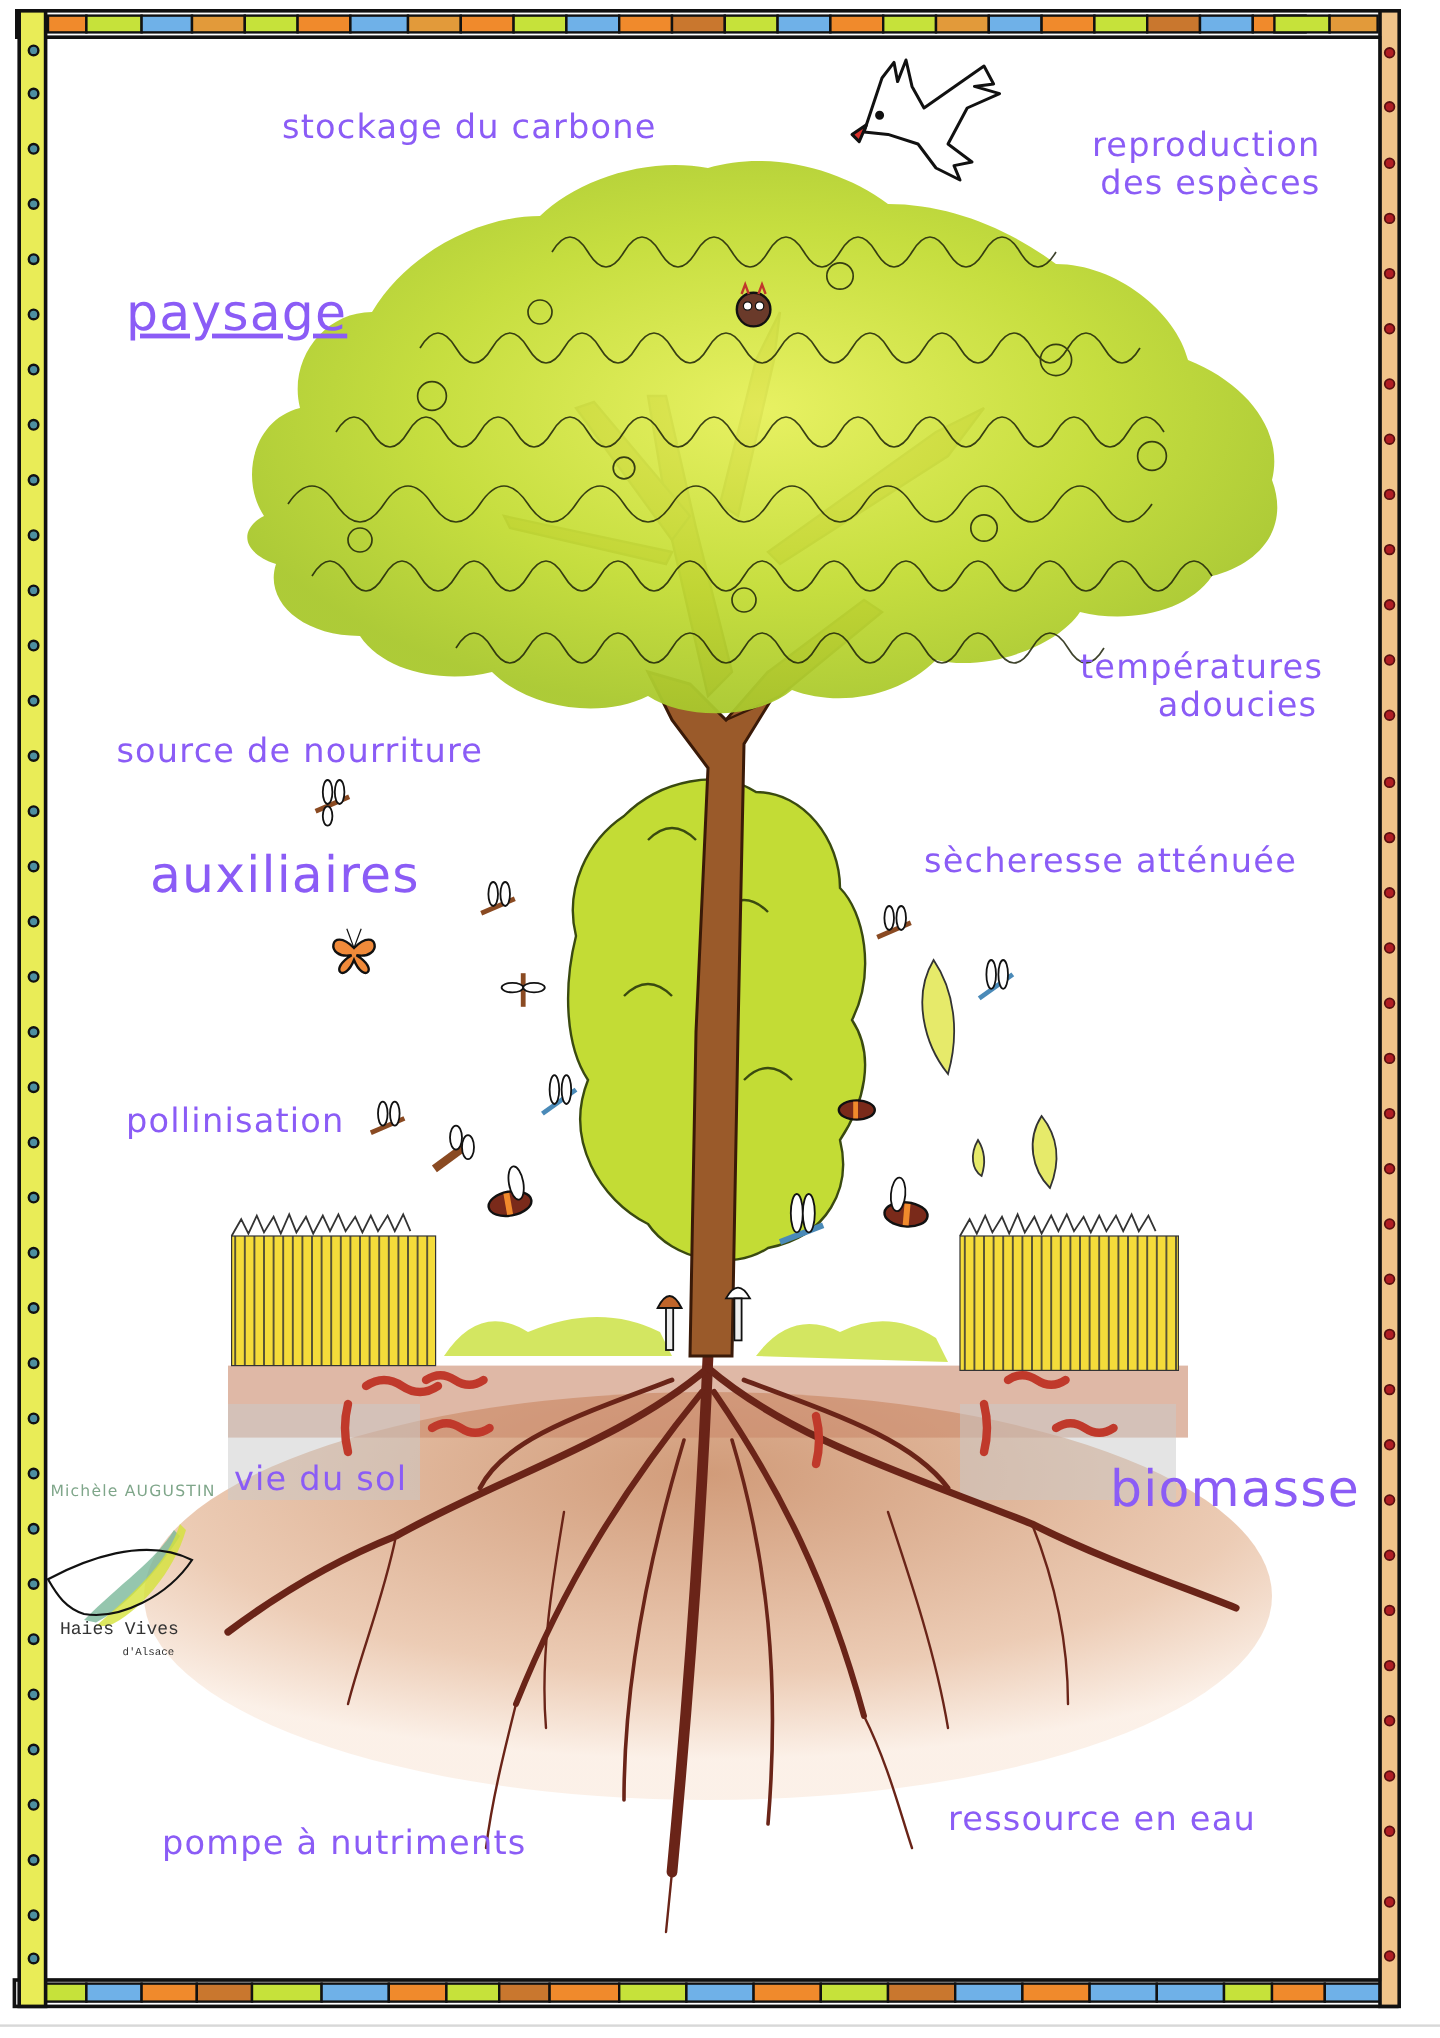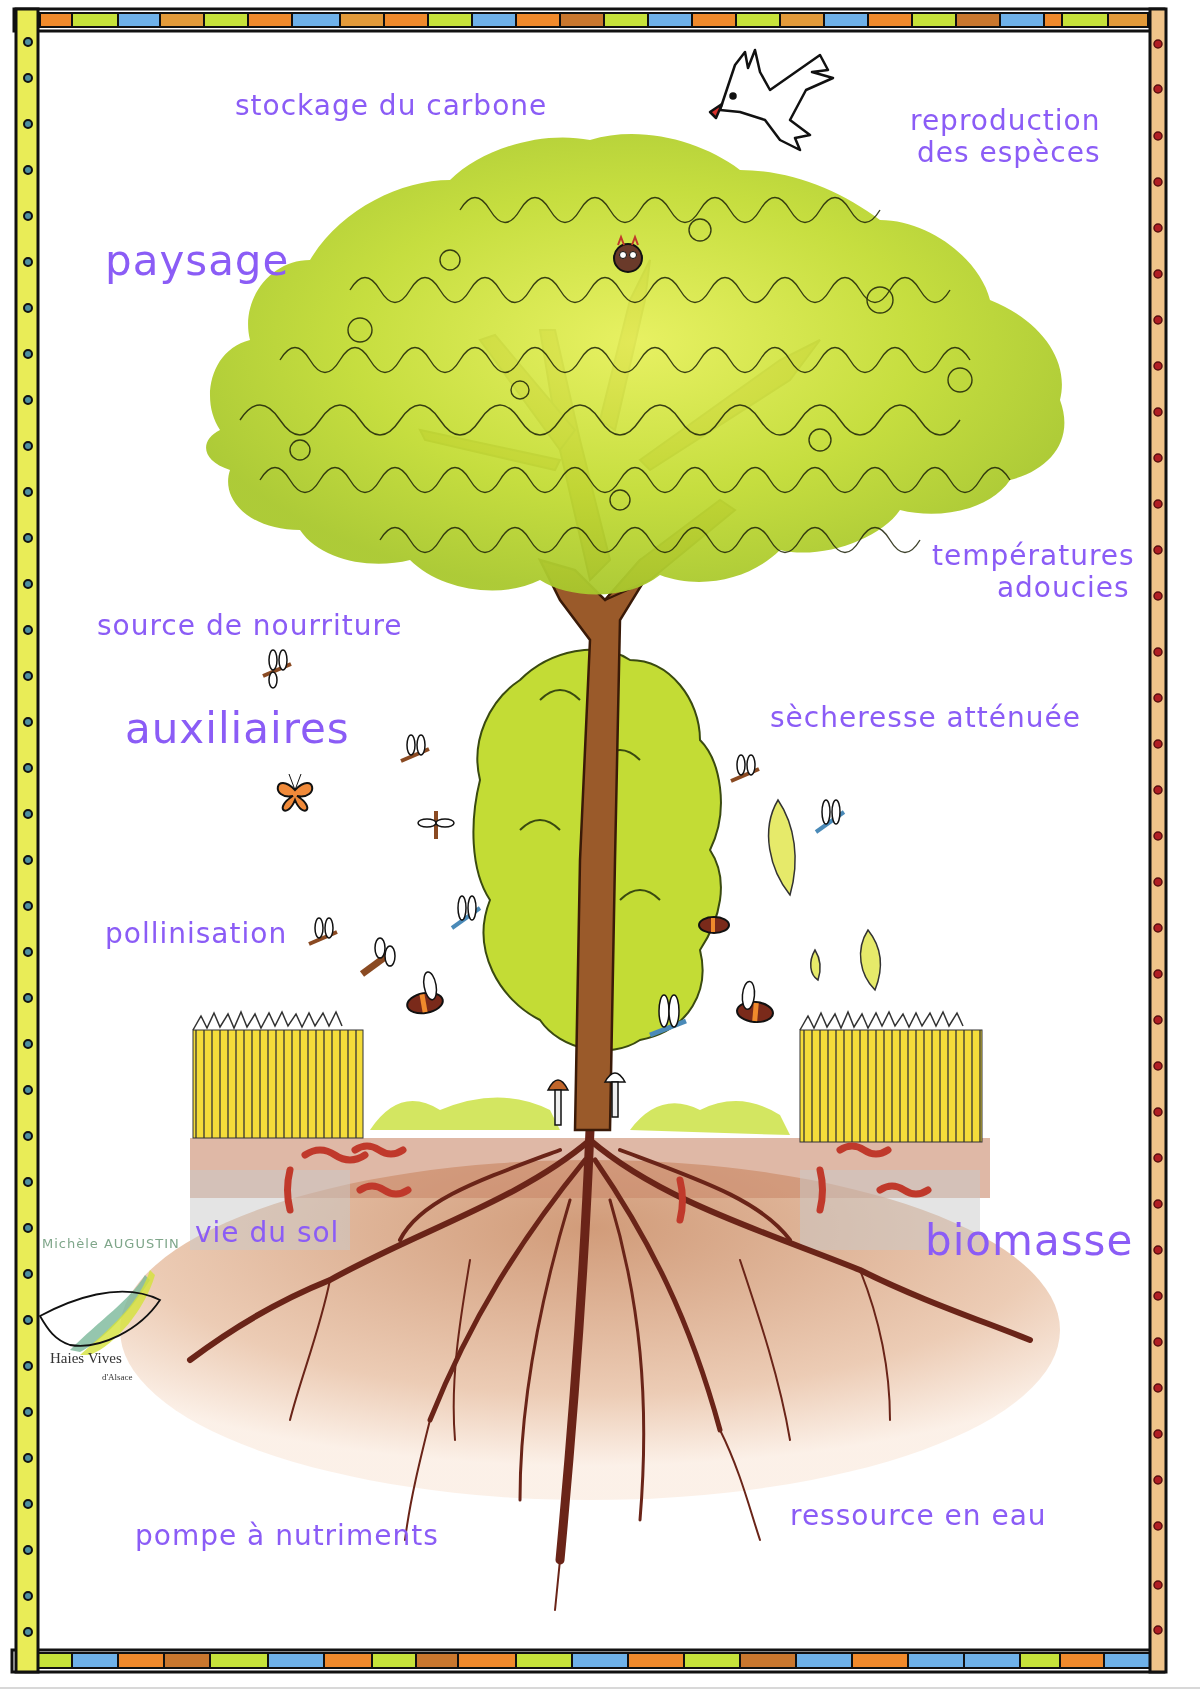--- a/index.html
+++ b/index.html
@@ -4,23 +4,23 @@
 <style>
   html, body { margin:0; padding:0; background:#ffffff; }
   body { width:1200px; height:1698px; position:relative; overflow:hidden;
          font-family:"DejaVu Sans", sans-serif; }
   #poster { position:absolute; left:0; top:0; width:1200px; height:1698px; }
   .label { position:absolute; color:#8b5cf6; white-space:nowrap;
            font-family:"DejaVu Sans", sans-serif; letter-spacing:1px; line-height:1.15; }
   .small { font-size:28px; }
   .big { font-size:42px; }
   .right { text-align:right; }
-  .center { text-align:center;margin-left:32px; }
+  .center { text-align:center; }
   .sig { position:absolute; font-size:13px; color:#7fa68a; letter-spacing:1px; }
-  .logo-text { position:absolute; color:#333; font-family:Liberation Serif, serif; }
+  .logo-text { position:absolute; color:#333; font-family:Liberation Mono, monospace; }
   .sep { position:absolute; left:0; top:1687px; width:1200px; height:2px; background:#d8d8d8; }
 </style>
 </head>
 <body>
 
 <div id="poster">
   <svg width="1200" height="1698" viewBox="0 0 1200 1698" xmlns="http://www.w3.org/2000/svg">
     <defs>
       <radialGradient id="canopyG" cx="50%" cy="45%" r="55%">
         <stop offset="0%" stop-color="#e6f05a"></stop>
@@ -370,21 +370,21 @@
       <path d="M40 1316 C70 1300 120 1280 160 1300 C140 1330 100 1350 70 1345 C55 1340 48 1330 40 1316 Z" fill="none" stroke="#111" stroke-width="1.8"></path>
     </g>
   </svg>
 
   
   <div class="label small" style="left:235px; top:90px;">stockage du carbone</div>
   <div class="label small right" style="left:910px; top:105px;">
     <div>reproduction</div>
     <div>des espèces</div>
   </div>
-  <div class="label big" style="left:105px; top:237px;">paysage</div>
+  <div class="label big" style="left:105px; top:237px;text-decoration:underline;">paysage</div>
   <div class="label small center" style="left:900px; top:540px;">
     <div>températures</div>
     <div style="padding-left:60px;">adoucies</div>
   </div>
   <div class="label small" style="left:97px; top:610px;">source de nourriture</div>
   <div class="label big" style="left:125px; top:705px;">auxiliaires</div>
   <div class="label small" style="left:770px; top:702px;">sècheresse atténuée</div>
   <div class="label small" style="left:105px; top:918px;">pollinisation</div>
   <div class="label small" style="left:195px; top:1217px;">vie du sol</div>
   <div class="label big" style="left:925px; top:1217px;">biomasse</div>

